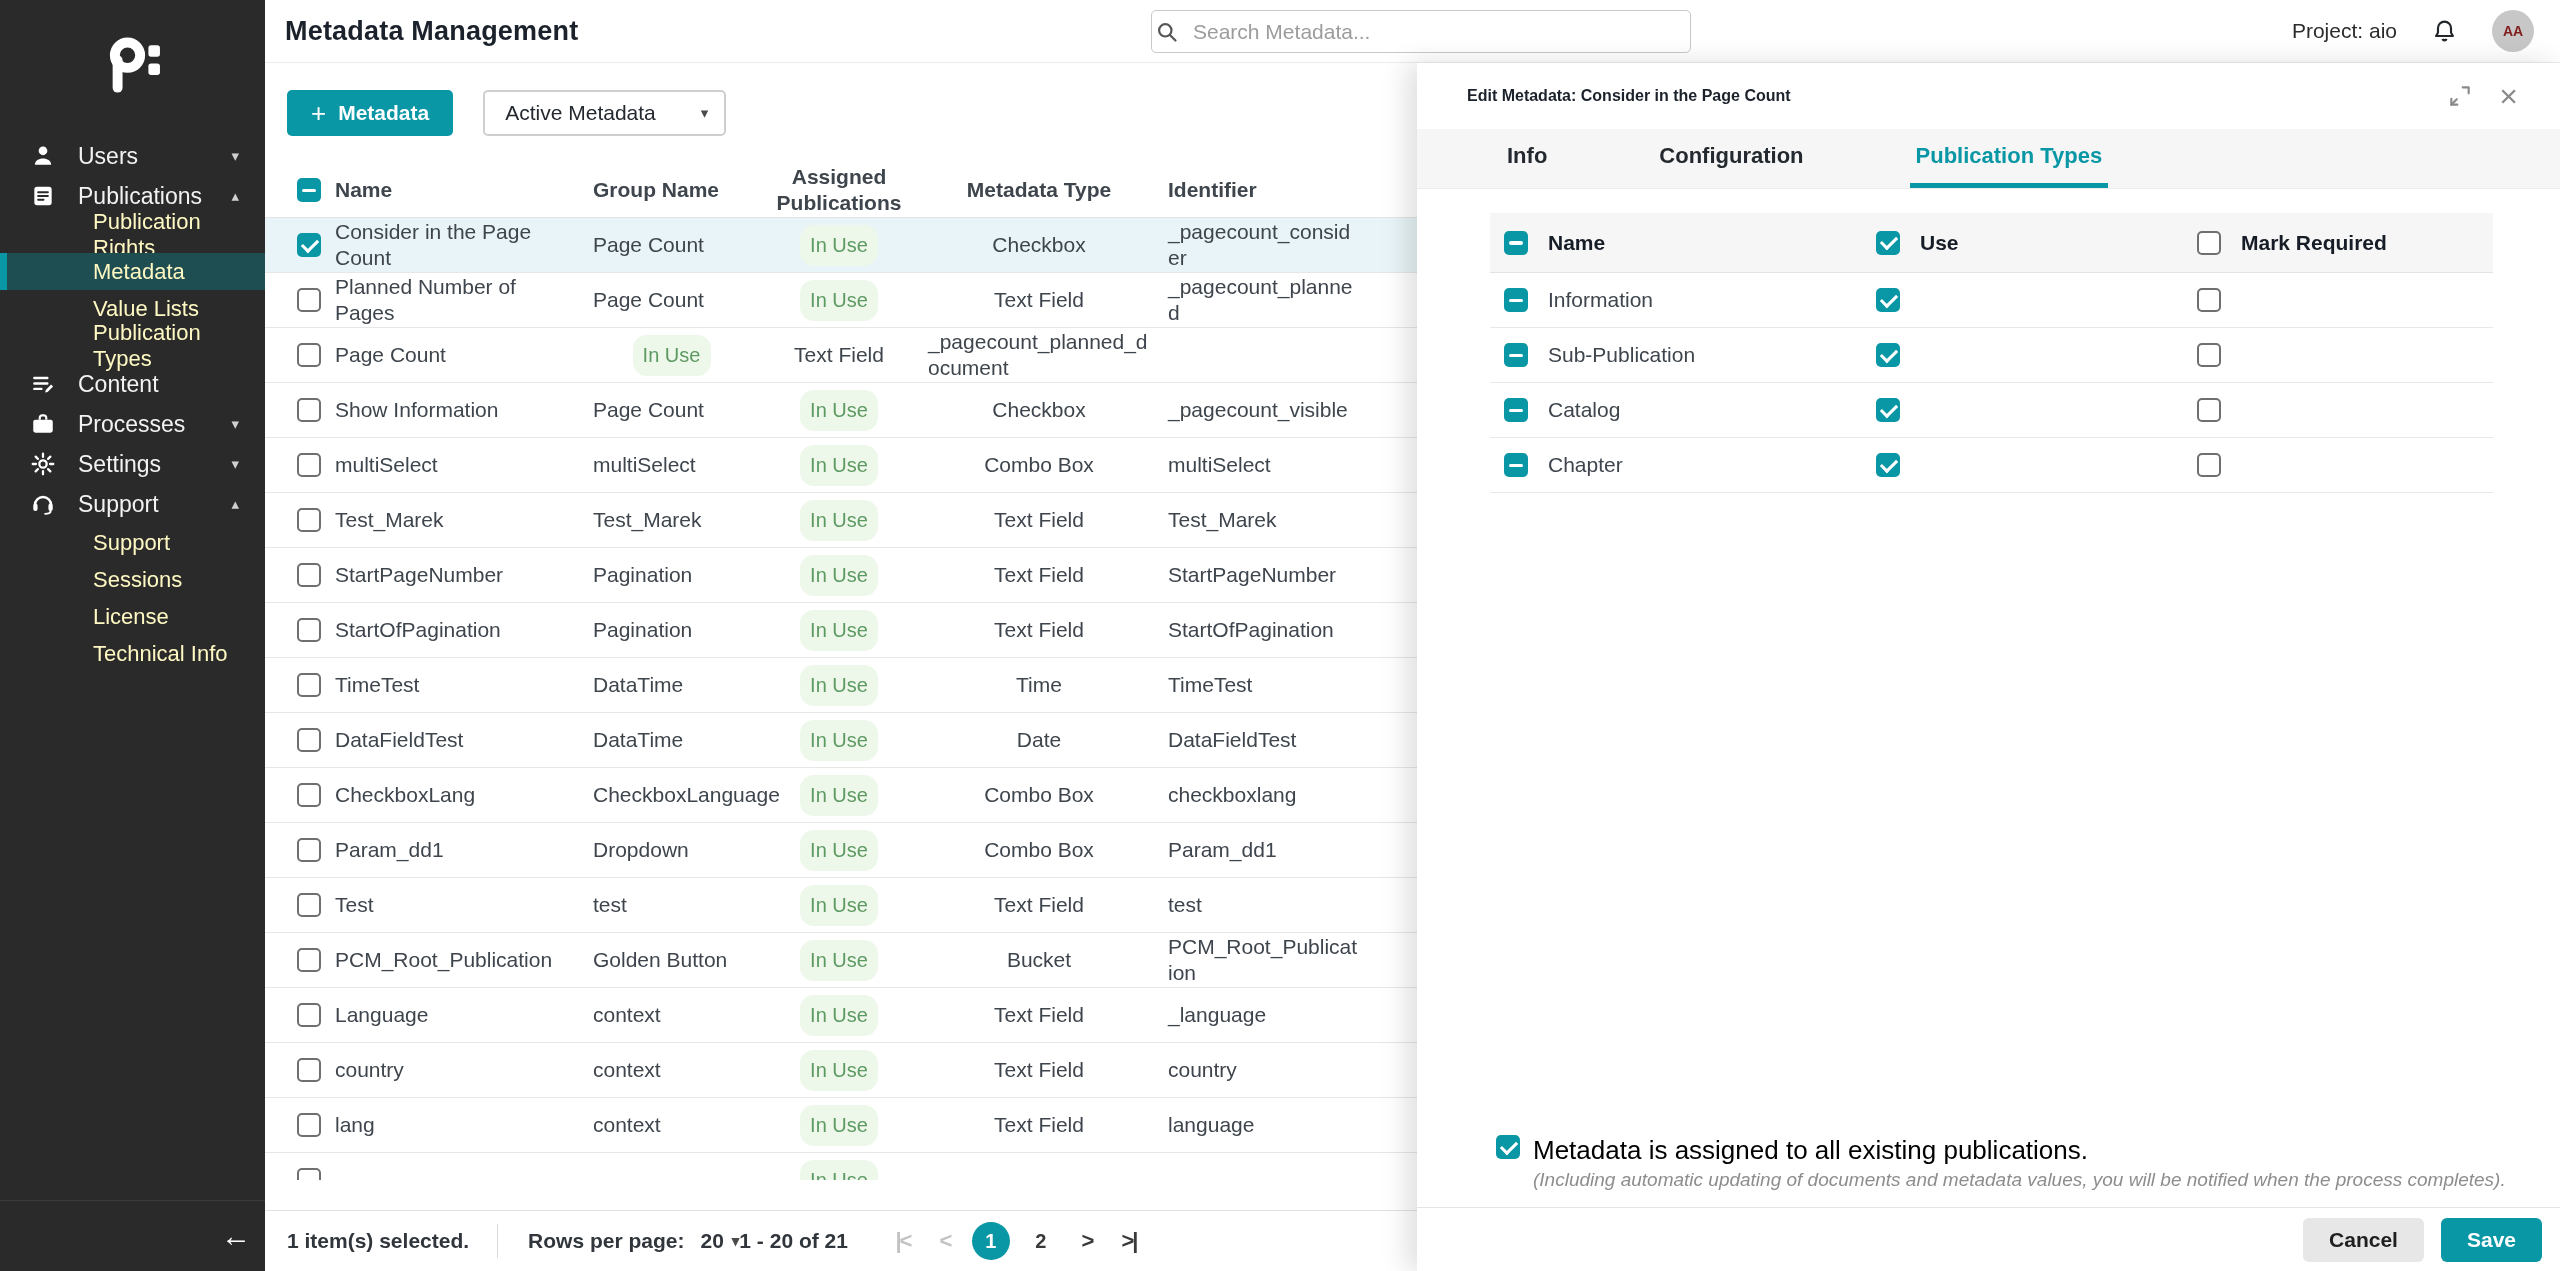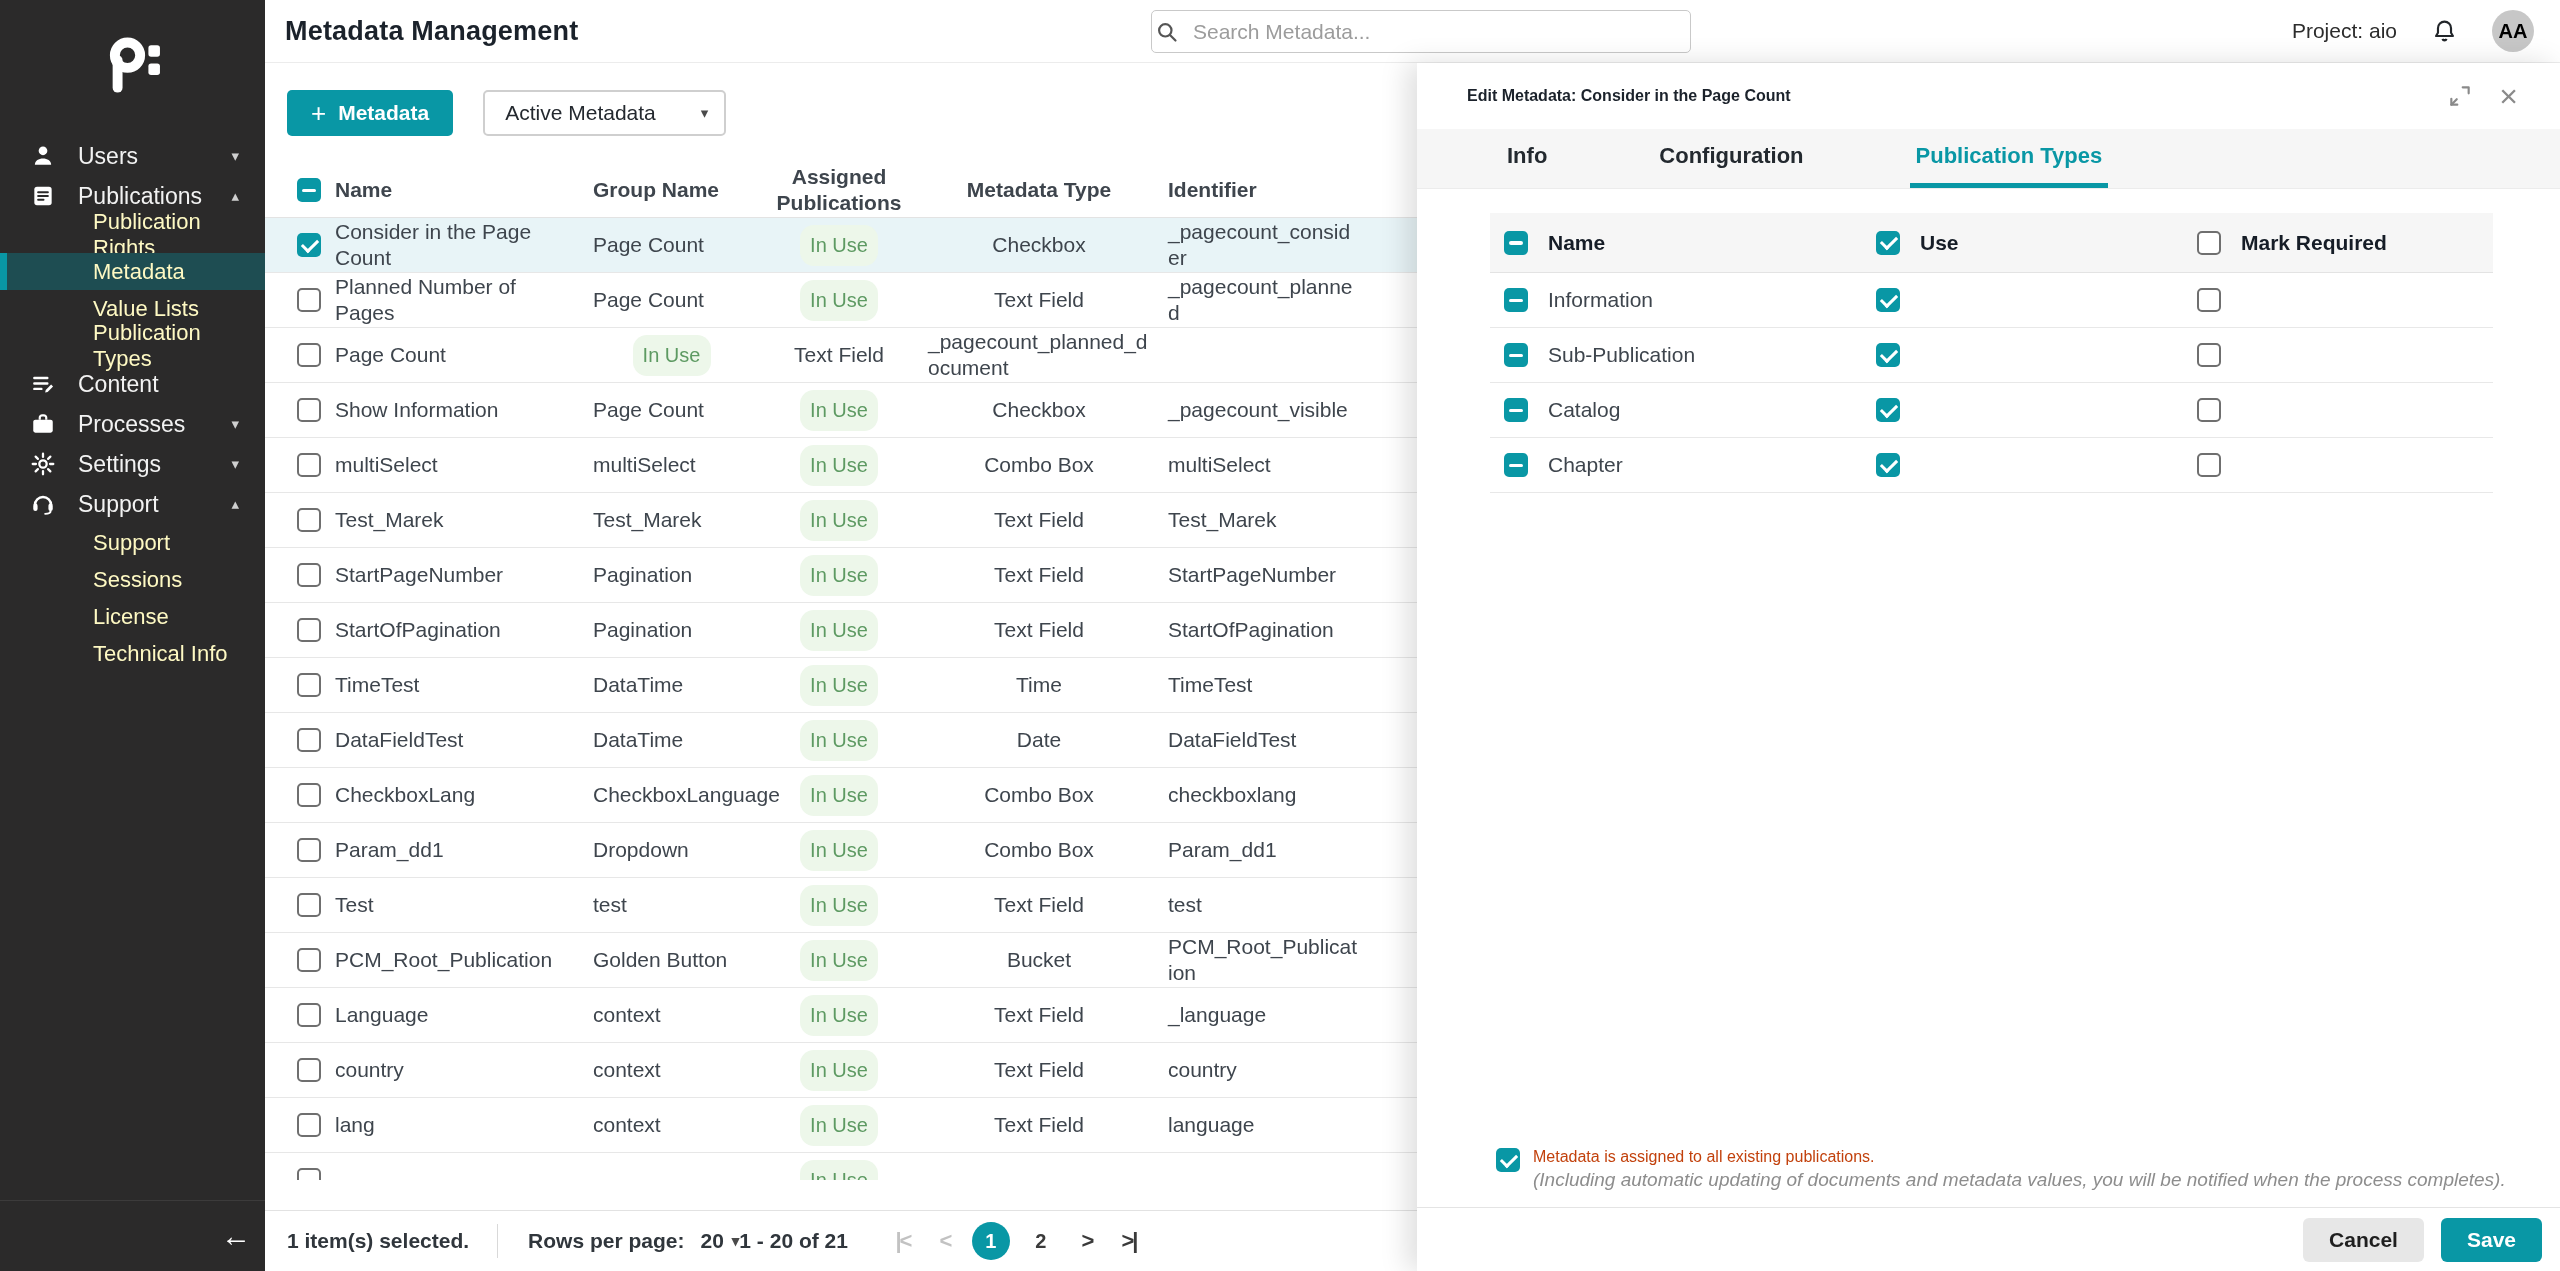--- a/index.html
+++ b/index.html
@@ -31,22 +31,22 @@
   .page-title { font-size:27px; font-weight:700; color:#1b222b; letter-spacing:0.2px; }
   .search-box { position:absolute; left:886px; top:10px; width:540px; height:43px; border:1px solid #c9c9c9;
                 border-radius:5px; display:flex; align-items:center; padding:0 3px; background:#fff; }
   .search-box input { border:none; outline:none; font-size:21px; color:#444; width:100%;
                       font-family:"Liberation Sans", sans-serif; }
   .search-box input::placeholder { color:#9c9c9c; }
   .search-icon { margin-right:14px; display:flex; }
   .topbar-right { margin-left:auto; display:flex; align-items:center; gap:34px; }
   .project-label { font-size:21px; color:#2c2c2c; }
   .bell { display:flex; cursor:pointer; }
-  .avatar { width:42px; height:42px; border-radius:50%; background:#c7c7c7; color:#000000; font-weight:700;
-            font-size:20px; display:flex; align-items:center; justify-content:center; cursor:pointer; }
+  .avatar { width:42px; height:42px; border-radius:50%; background:#c7c7c7; color:#7f1d1d; font-weight:700;
+            font-size:14px; display:flex; align-items:center; justify-content:center; cursor:pointer; }
 
   
   .toolbar { height:100px; display:flex; align-items:center; padding-left:22px; gap:30px; flex:0 0 100px; }
   .btn-add { height:46px; background:#0997a5; color:#fff; border:none; border-radius:5px; font-weight:700;
              font-size:21px; padding:0 24px; display:flex; align-items:center; gap:12px; cursor:pointer;
              font-family:"Liberation Sans", sans-serif; }
   .btn-add .plus { font-size:26px; font-weight:400; line-height:1; }
   .filter-select { height:46px; width:243px; border:2px solid #cfcfcf; border-radius:5px; display:flex;
                    align-items:center; padding:0 16px 0 20px; font-size:21px; color:#24292f; cursor:pointer; }
   .filter-select .sel-label { flex:1; }
@@ -101,21 +101,21 @@
          border-bottom:5px solid transparent; padding:0 6px; }
   .tab.active { color:#0997a5; border-bottom-color:#0997a5; font-weight:700; }
   .panel-body { flex:1; padding:24px 67px 0 73px; overflow:hidden; }
   .prow { display:grid; grid-template-columns:372px 321px 1fr; align-items:center; min-height:55px;
           border-bottom:1px solid #e8e8e8; }
   .prow.phead { background:#f6f6f6; min-height:60px; border-bottom:1px solid #e3e3e3; }
   .pcell { display:flex; align-items:center; gap:20px; padding-left:14px; font-size:21px; color:#3e454d; }
   .prow.phead .pcell { font-weight:700; color:#161d27; }
   .panel-note { padding:0 50px 16px 79px; display:flex; gap:13px; }
   .note-lines { display:flex; flex-direction:column; gap:3px; }
-  .note-main { color:#c2410c; font-size:16px; font-weight:500; }
+  .note-main { color:#000000; font-size:26px; font-weight:500; }
   .note-sub { color:#8d8d8d; font-size:19px; font-style:italic; }
   .panel-footer { height:64px; border-top:1px solid #e4e4e4; display:flex; align-items:center;
                   justify-content:flex-end; gap:17px; padding-right:18px; flex:0 0 64px; }
   .btn { height:44px; border:none; border-radius:6px; font-size:21px; font-weight:700; padding:0 26px;
          cursor:pointer; font-family:"Liberation Sans", sans-serif; }
   .btn-cancel { background:#e7e7e7; color:#1f1f1f; }
   .btn-save { background:#0997a5; color:#fff; }
 </style>
 </head>
 <body>

